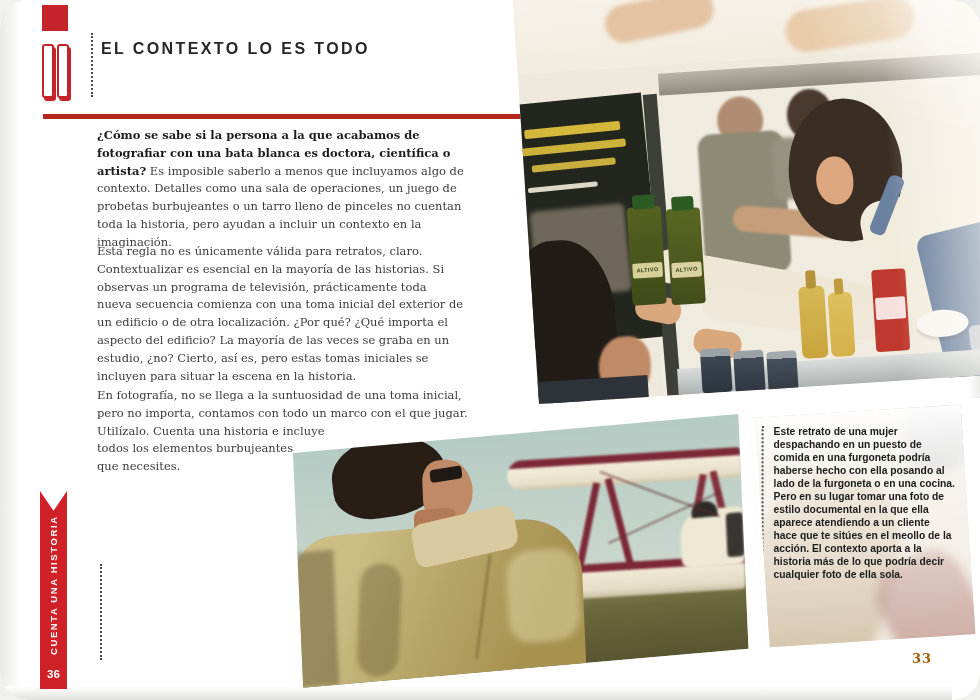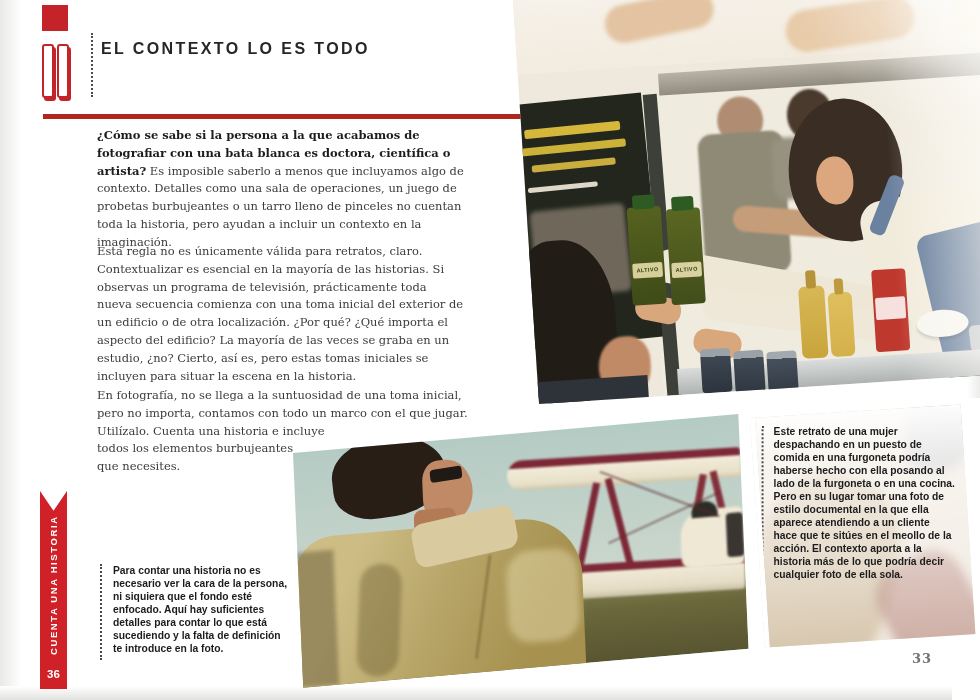--- a/index.html
+++ b/index.html
@@ -1,17 +1,17 @@
 <!DOCTYPE html>
 <html><head>
 <meta charset="utf-8">
 <style>
   html,body{margin:0;padding:0;background:#f0f0ee;}
   #stage{position:relative;width:980px;height:700px;background:#ffffff;overflow:hidden;
-         font-family:"Liberation Sans",sans-serif;}
+         font-family:"Liberation Sans",sans-serif;border-radius:28px;}
   .a{position:absolute;}
   
   .title{font-family:"Liberation Sans",sans-serif;font-weight:bold;font-size:16px;
          letter-spacing:2.4px;color:#262626;white-space:nowrap;}
   .body-text{font-family:"DejaVu Serif",serif;font-size:11.5px;line-height:1.55;
              color:#3c3c3c;text-align:left;}
   .body-text b{color:#1d1d1d;}
   .cap{font-family:"Liberation Sans",sans-serif;font-weight:bold;font-size:10.3px;
        line-height:1.26;color:#1c1c1c;}
   .dotl{width:0;border-left:2px dotted #4a4a4a;}
@@ -58,21 +58,20 @@
     <span>En fotografía, no se llega a la suntuosidad de una toma inicial, pero no importa, contamos con todo un marco con el que jugar. Utilízalo. Cuenta una historia e incluye</span>
     <span style="display:block;width:205px;">todos los elementos burbujeantes que necesites.</span>
   </div>
 
   <div id="ribbon" style="z-index:2;">
     <span class="rlabel">CUENTA UNA HISTORIA</span>
     <span class="rnum">36</span>
   </div>
 
   <div class="a dotl" style="left:100px;top:564px;height:96px;z-index:2;"></div>
-  <div class="a cap" style="left:113px;top:565px;width:174px;z-index:2;">Para contar una historia no es necesario ver la cara de la persona, ni siquiera que el fondo esté enfocado. Aquí hay suficientes detalles para contar lo que está sucediendo y la falta de definición te introduce en la foto.</div>
 
   <div class="photo" style="left:510px;top:-45px;width:520px;height:450px;background:#efe9dd;
               transform:rotate(-3.7deg);transform-origin:0 0;z-index:3;">
 
     <div class="a" style="left:0;top:0;width:520px;height:120px;background:linear-gradient(180deg,#f9f6f0,#f2ebdf);"></div>
     <div class="a blur2" style="left:90px;top:52px;width:110px;height:38px;background:#e3c3a2;border-radius:20px;transform:rotate(-8deg);"></div>
     <div class="a blur2" style="left:270px;top:70px;width:130px;height:42px;background:#e8cba9;border-radius:22px;transform:rotate(-5deg);"></div>
 
     <div class="a blur3" style="left:440px;top:6px;width:70px;height:100px;background:#f0e7c8;border-radius:10px;"></div>
 
@@ -187,15 +186,15 @@
                 opacity:.85;border-radius:40%;transform:rotate(18deg);"></div>
     <div class="a blur5" style="left:118px;top:148px;width:92px;height:112px;background:#a2645a;opacity:.5;border-radius:30%;transform:rotate(-25deg);"></div>
     <div class="a blur5" style="left:148px;top:-6px;width:62px;height:72px;background:#9aa4b5;opacity:.4;border-radius:40%;"></div>
     <div class="a" style="left:0;top:0;width:206px;height:230px;
                 background:linear-gradient(180deg,rgba(255,255,255,.95) 0%,rgba(255,255,255,.6) 22%,rgba(255,255,255,.45) 62%,rgba(255,255,255,.15) 100%);"></div>
     <div class="a cap" style="left:6px;top:9px;width:182px;border-left:2px dotted #4a4a4a;padding-left:10px;
                 transform:rotate(3.7deg);transform-origin:0 0;">Este retrato de una mujer despachando en un puesto de comida en una furgoneta podría haberse hecho con ella posando al lado de la furgoneta o en una cocina. Pero en su lugar tomar una foto de estilo documental en la que ella aparece atendiendo a un cliente hace que te sitúes en el meollo de la acción. El contexto aporta a la historia más de lo que podría decir cualquier foto de ella sola.</div>
   </div>
 
   <div class="a" style="left:912px;top:651px;font-family:'DejaVu Serif',serif;font-size:13px;font-weight:bold;
-              color:#737373;letter-spacing:1px;z-index:6;">33</div>
+              color:#a16207;letter-spacing:1px;z-index:6;">33</div>
 
 </div>
 
 </body></html>

